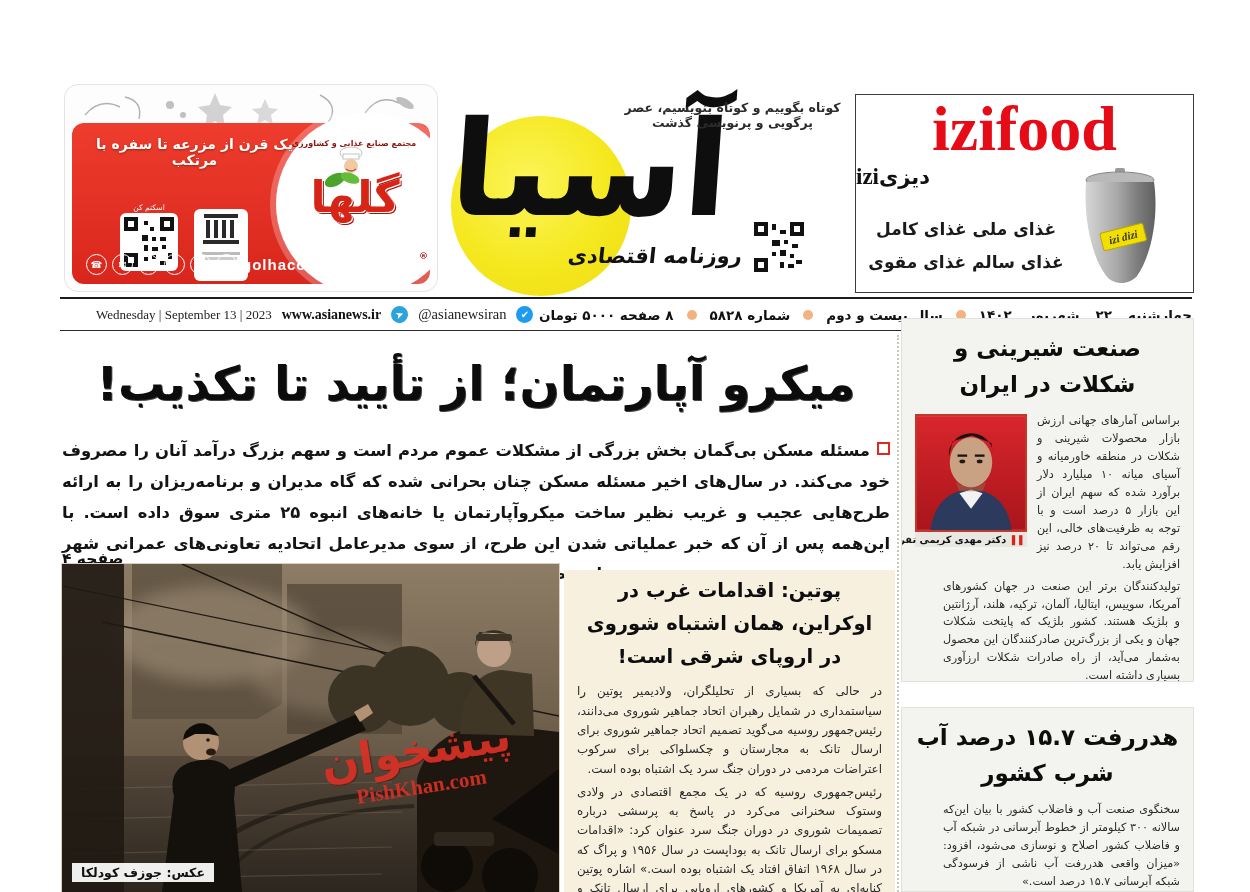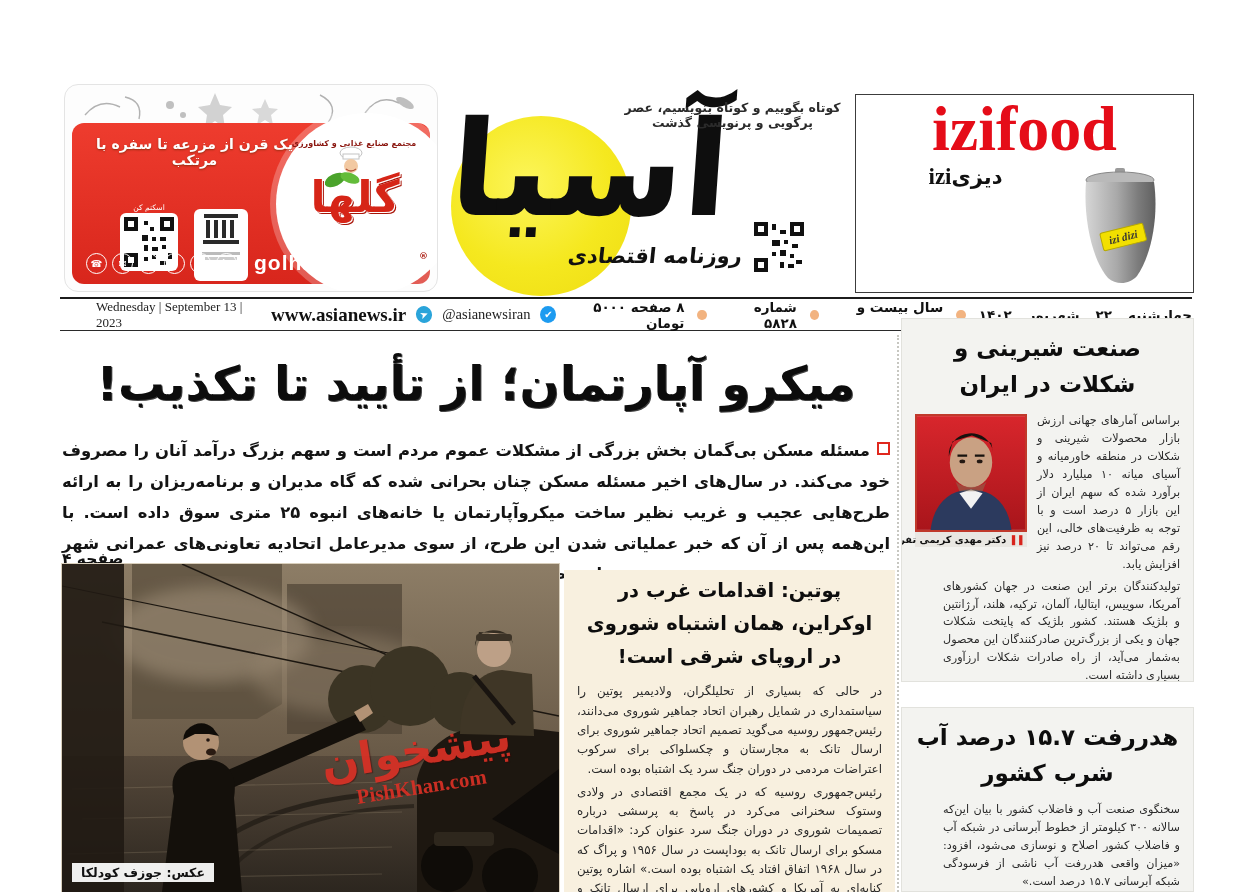--- a/index.html
+++ b/index.html
@@ -22,49 +22,49 @@
          font-weight:bold;color:#d62517;text-shadow:1px 1px 0 #fff,2px 2px 0 #a81408;}
   .golha .reg{position:absolute;bottom:34px;right:30px;font-size:9px;color:#a81408;font-weight:bold;}
   .golha .qrwrap{position:absolute;left:48px;top:80px;width:58px;text-align:center;}
   .golha .qrlabel{font-size:7.5px;color:#fff;margin-bottom:1px;}
   .golha .qrbox{background:#fff;border-radius:6px;padding:4px;width:50px;height:50px;}
   .golha .unesco{position:absolute;left:122px;top:86px;width:50px;height:66px;background:#fff;
          border-radius:6px;padding:3px 2px;text-align:center;}
   .golha .social{position:absolute;left:14px;bottom:9px;display:flex;align-items:center;gap:5px;}
   .golha .soc{width:19px;height:19px;border:1.7px solid #fff;border-radius:50%;color:#fff;font-size:9.5px;
          display:flex;align-items:center;justify-content:center;font-weight:bold;}
-  .golha .handle{color:#fff;font-weight:bold;font-size:21px;letter-spacing:1px;margin-left:12px;
+  .golha .handle{color:#fff;font-weight:bold;font-size:15px;letter-spacing:1px;margin-left:0;
          font-family:"Liberation Sans",sans-serif;}
   
   .masthead{position:absolute;left:425px;top:64px;width:435px;height:232px;}
   .sun{position:absolute;left:26px;top:52px;width:180px;height:180px;border-radius:50%;
        background:radial-gradient(circle at 42% 38%,#fcf55a,#f5e81f 55%,#eedc12);}
   .asia-name{position:absolute;left:0;top:26px;width:330px;text-align:center;font-size:132px;line-height:1.2;
        font-weight:bold;color:#0e0e0e;z-index:2;transform:skewX(-4deg);}
   .asia-tagline{position:absolute;top:36px;right:0;width:255px;text-align:center;font-size:12.5px;
        font-weight:bold;color:#2b2b2b;z-index:3;}
   .asia-sub{position:absolute;bottom:28px;right:118px;font-size:21px;font-weight:bold;color:#111;z-index:3;
        transform:skewX(-6deg);}
   .asia-qr{position:absolute;right:56px;bottom:24px;width:50px;height:50px;z-index:3;background:#fff;}
   
   .izifood{position:absolute;left:855px;top:94px;width:337px;height:197px;background:#fff;
        border:1.5px solid #3c3c3c;overflow:hidden;}
   .izi-brand{text-align:center;font-family:"Liberation Serif",serif;font-weight:bold;font-size:64px;
        line-height:1.05;color:#e50c18;margin-top:0px;}
-  .izi-sub{direction:rtl;text-align:center;margin-right:118px;margin-top:2px;font-size:21px;font-weight:bold;color:#111;}
+  .izi-sub{direction:rtl;text-align:left;margin-right:118px;margin-top:2px;font-size:21px;font-weight:bold;color:#111;}
   .izi-sub .lat{font-family:"Liberation Serif",serif;font-size:23px;}
   .izi-lines{position:absolute;left:10px;top:118px;width:200px;direction:rtl;text-align:center;
        font-size:17px;font-weight:bold;color:#1a1a1a;line-height:1.95;}
   .pot{position:absolute;right:12px;bottom:4px;width:118px;height:122px;}
   
   .dateline{position:absolute;left:60px;top:297px;width:1132px;height:31px;border-top:2px solid #1c1c1c;
        border-bottom:1.5px solid #2a2a2a;display:flex;align-items:center;justify-content:space-between;}
   .dl-left{display:flex;align-items:center;gap:10px;font-family:"Liberation Serif",serif;margin-left:36px;}
   .dl-date{font-size:13px;color:#222;}
-  .dl-site{font-size:19px;font-weight:bold;color:#111;}
+  .dl-site{font-size:14px;font-weight:bold;color:#111;}
   .badge{width:17px;height:17px;border-radius:50%;display:inline-flex;align-items:center;justify-content:center;
        color:#fff;font-size:10px;}
   .tg{background:#2aa4da;}
   .vf{background:#1d9bf0;}
   .dl-handle{font-size:14.5px;color:#222;}
   .dl-right{direction:rtl;display:flex;align-items:center;gap:13px;font-size:13.5px;font-weight:bold;color:#111;}
   .dl-right .seg{display:flex;gap:16px;}
   .dot{width:10px;height:10px;border-radius:50%;background:#f2b380;}
   
   .headline{position:absolute;left:60px;top:334px;width:832px;height:98px;display:flex;align-items:center;
@@ -223,20 +223,24 @@
           <rect x="13" y="20" width="2" height="3"></rect>
             <rect x="17" y="21" width="3" height="2"></rect>
         </g>
       </svg>
     </div>
   </div>
 
   <div class="izifood">
     <div class="izi-brand">izifood</div>
     <div class="izi-sub"><span>دیزی</span><span class="lat">izi</span></div>
+    <div class="izi-lines">
+      <div>غذای ملی   غذای کامل</div>
+      <div>غذای سالم  غذای مقوی</div>
+    </div>
     <div class="pot">
       <svg width="118" height="122" viewBox="0 0 118 122">
         <defs>
           <linearGradient id="potg" x1="0" y1="0" x2="1" y2="0">
             <stop offset="0" stop-color="#d6d6d6"></stop>
               <stop offset=".45" stop-color="#a9a9a9"></stop>
             <stop offset=".75" stop-color="#7c7c7c"></stop>
               <stop offset="1" stop-color="#606060"></stop>
           </linearGradient>
         </defs>

